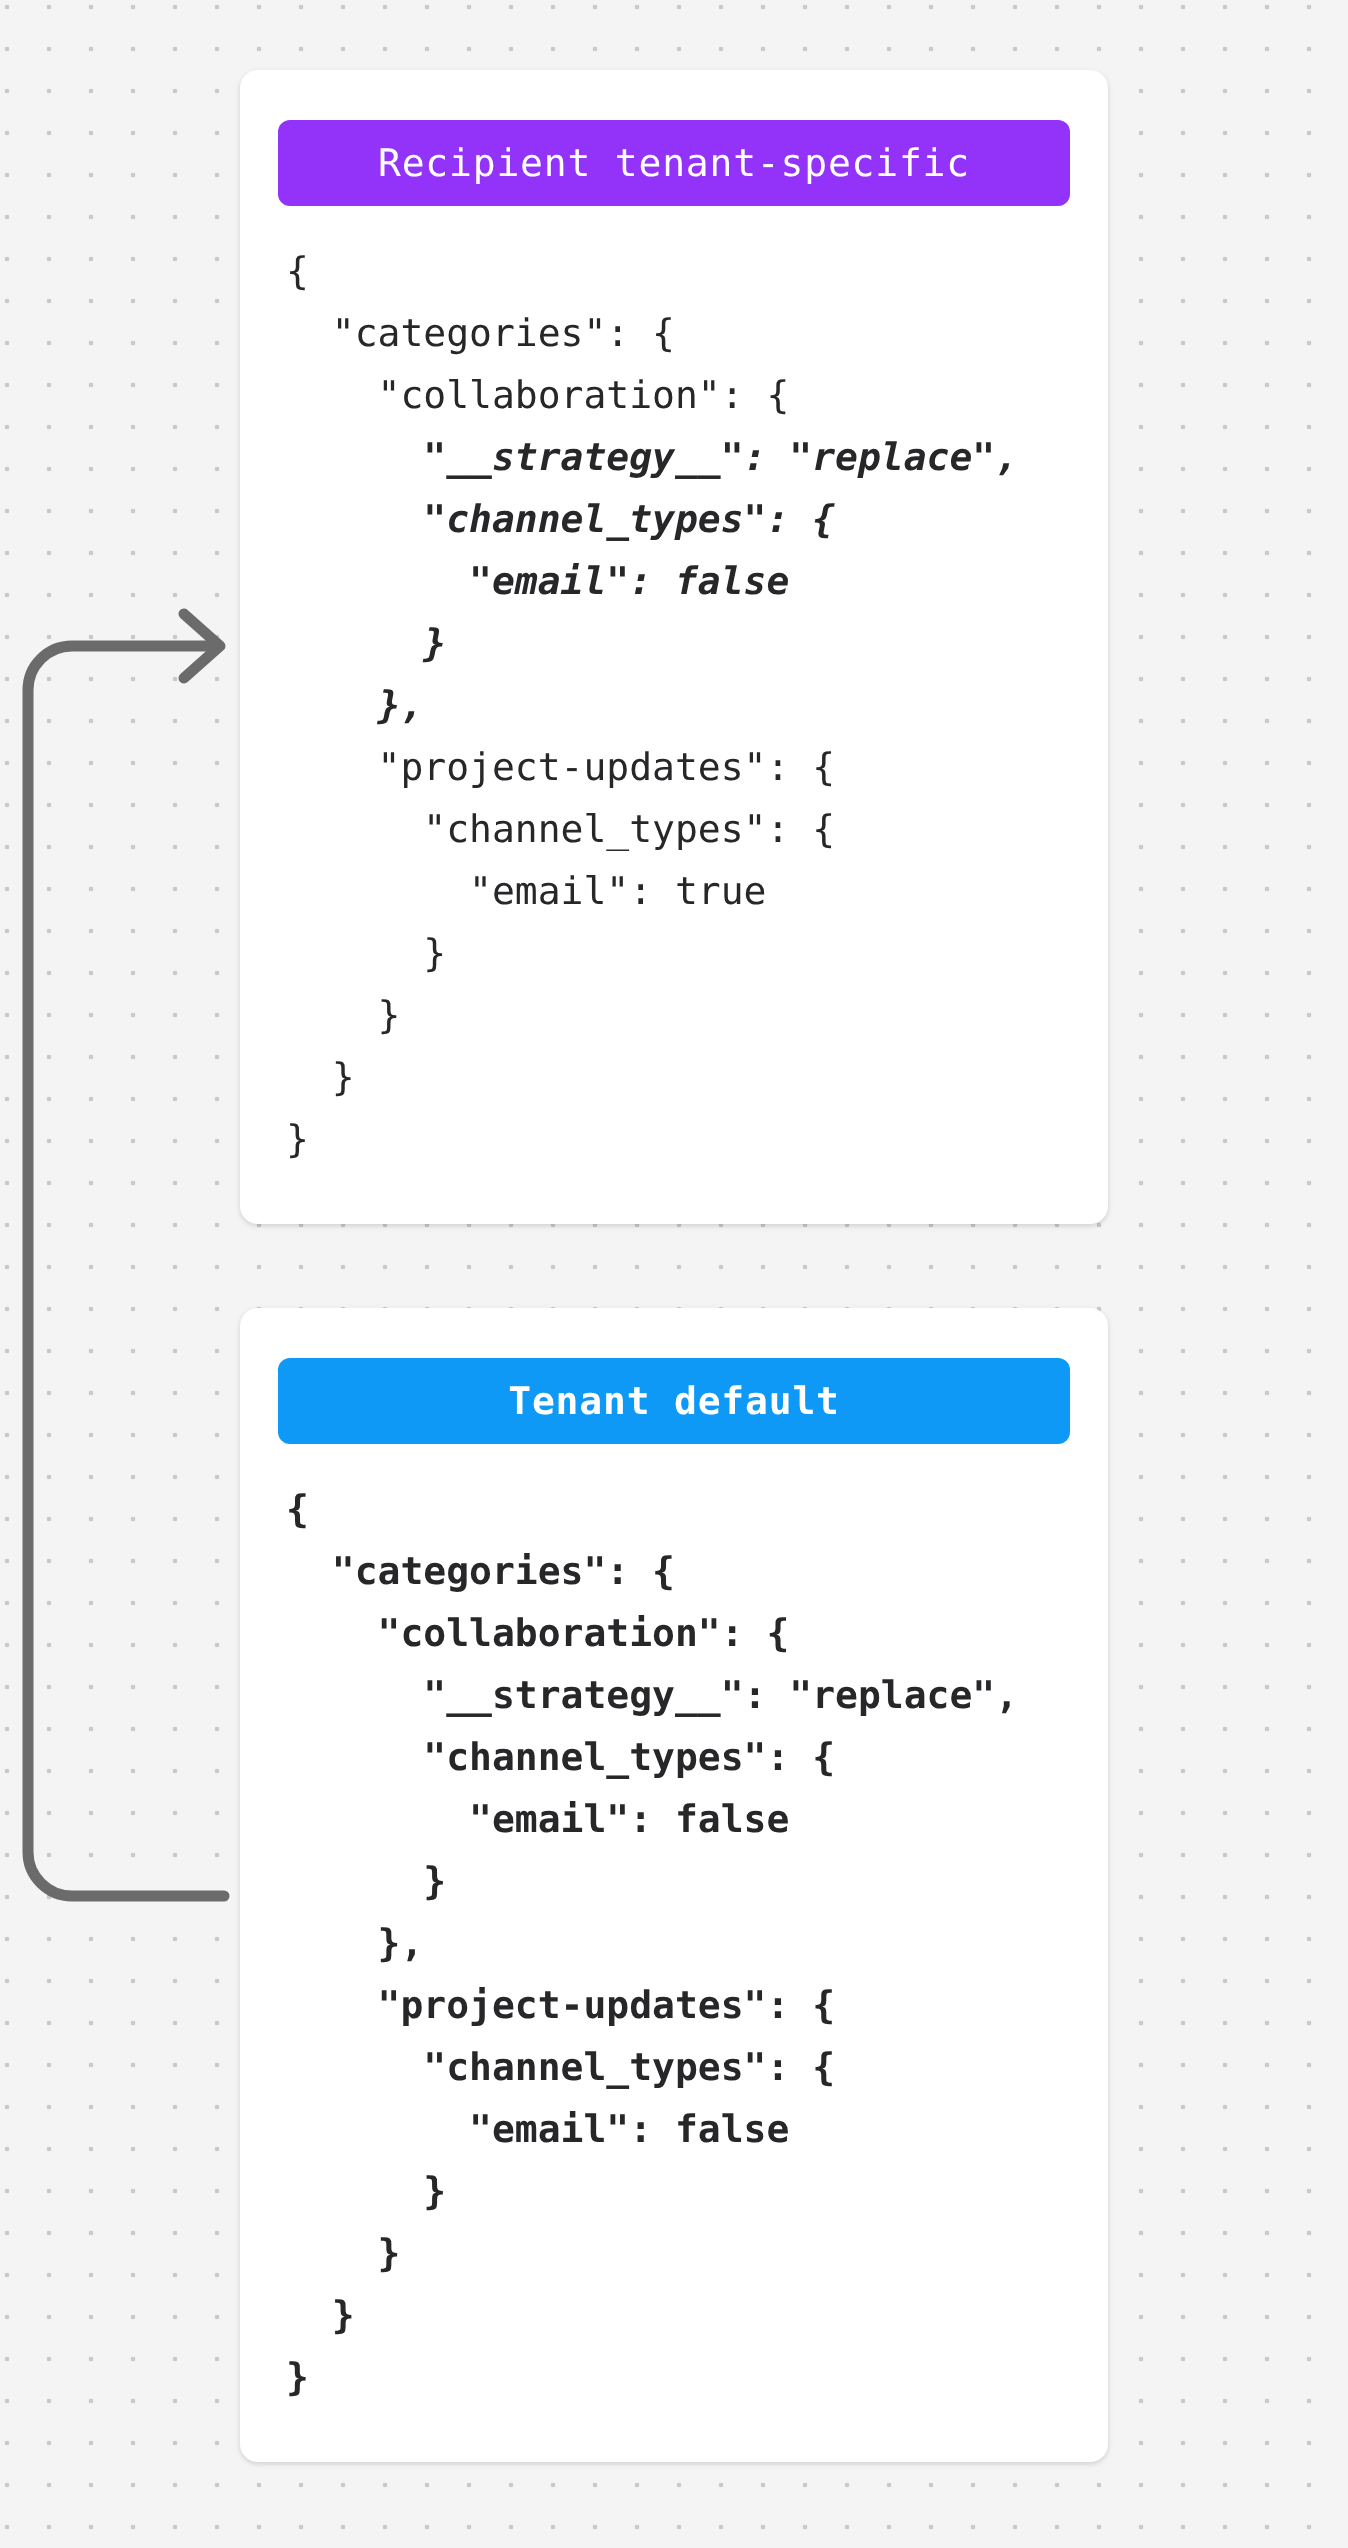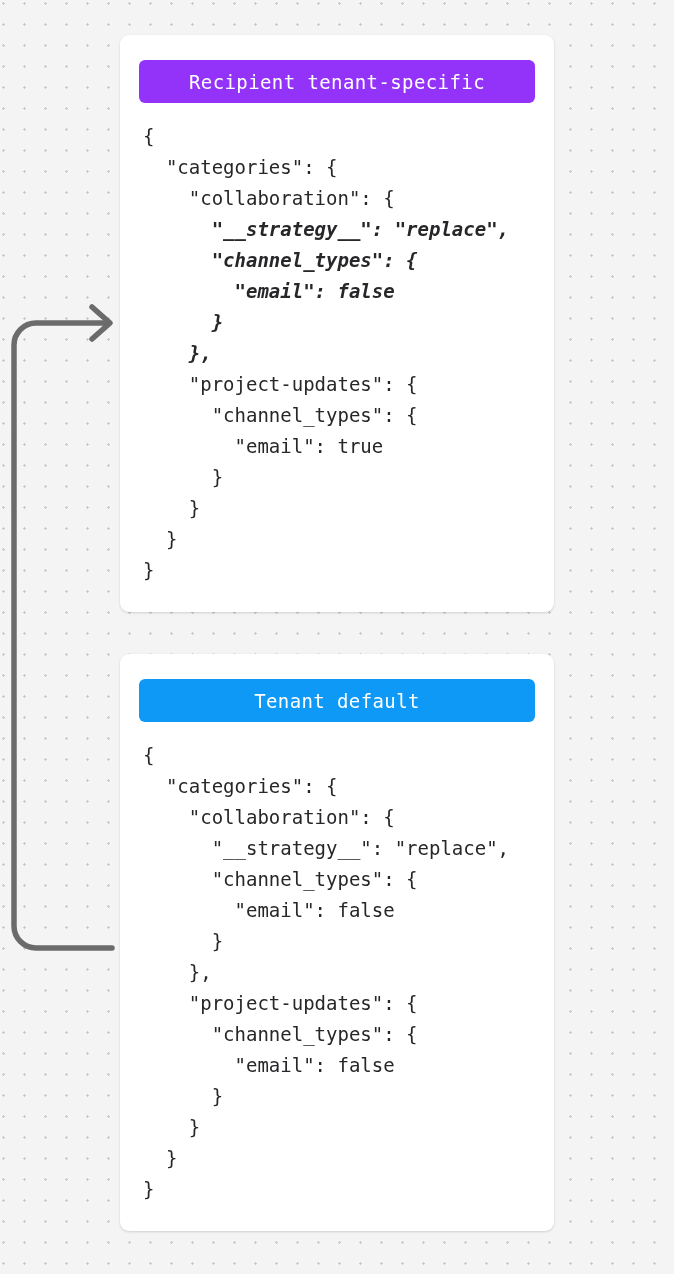--- a/index.html
+++ b/index.html
@@ -46,20 +46,21 @@
     background: #ffffff;
     border-radius: 9px;
     box-shadow: 0 1px 3px rgba(24,24,27,0.10), 0 1px 2px rgba(24,24,27,0.06);
     padding: 25px 19px 22px 19px;
     box-sizing: border-box;
     width: 434px;
   }
 
   .card + .card {
     margin-top: 42px;
+    font-weight: bold;
   }
 
   .badge {
     height: 43px;
     border-radius: 6px;
     display: flex;
     align-items: center;
     justify-content: center;
     color: #ffffff;
     font-family: "DejaVu Sans Mono", "Liberation Mono", monospace;

